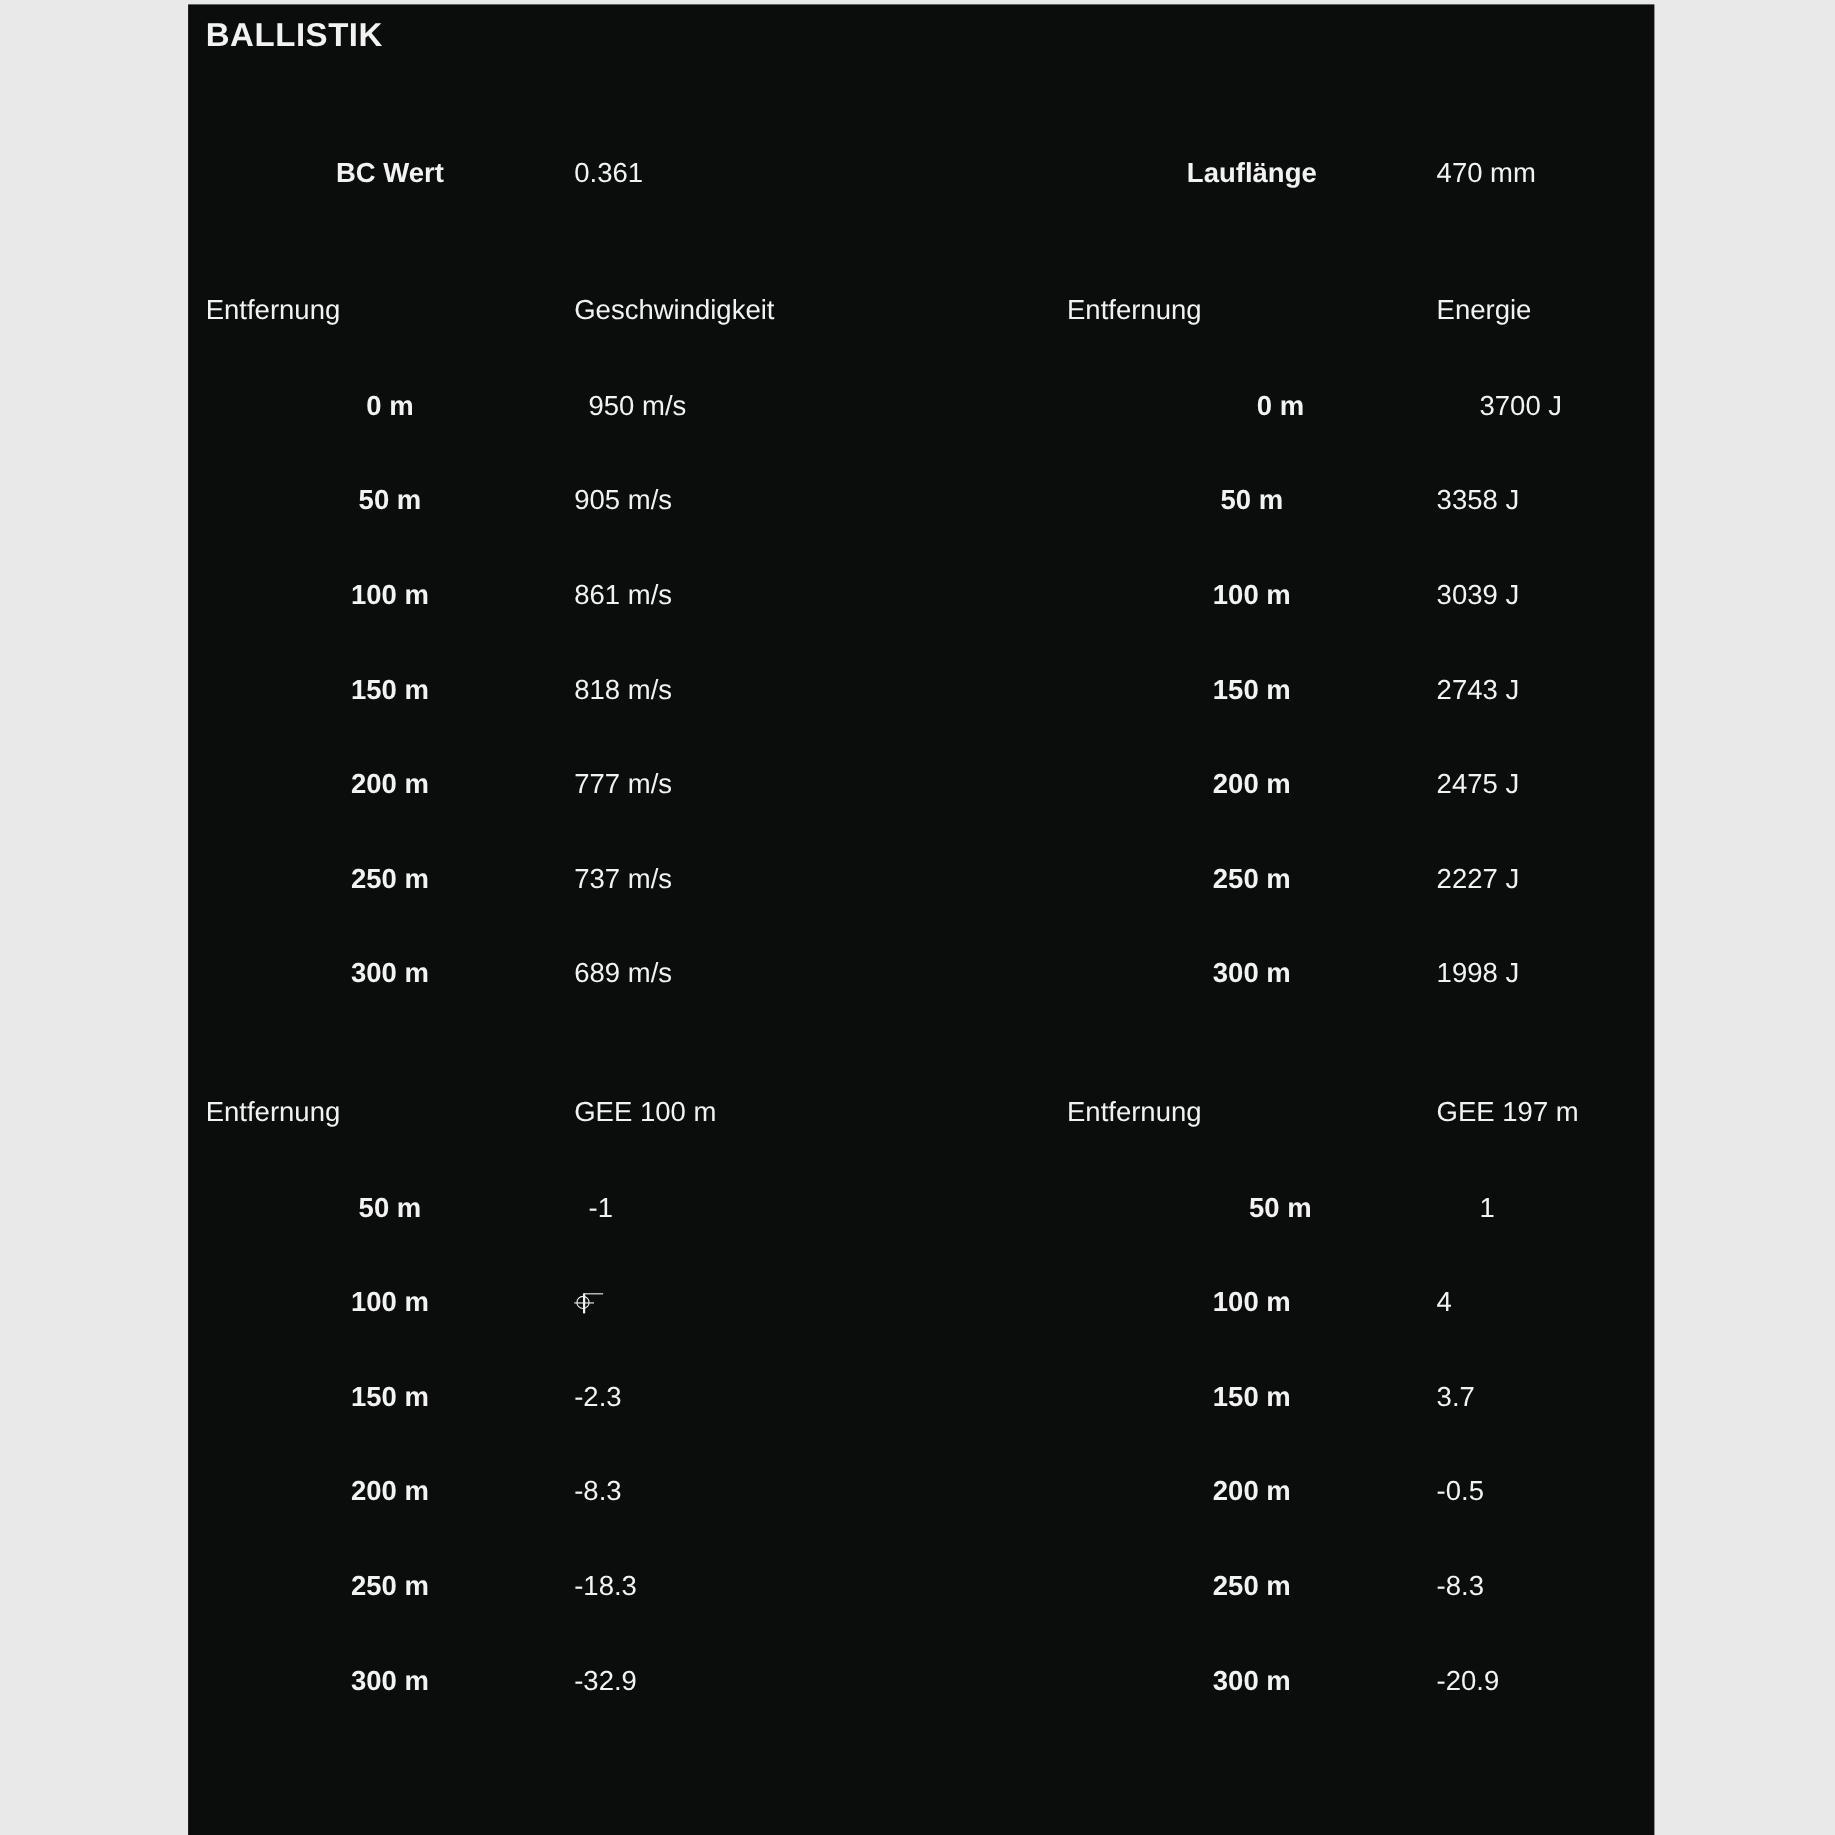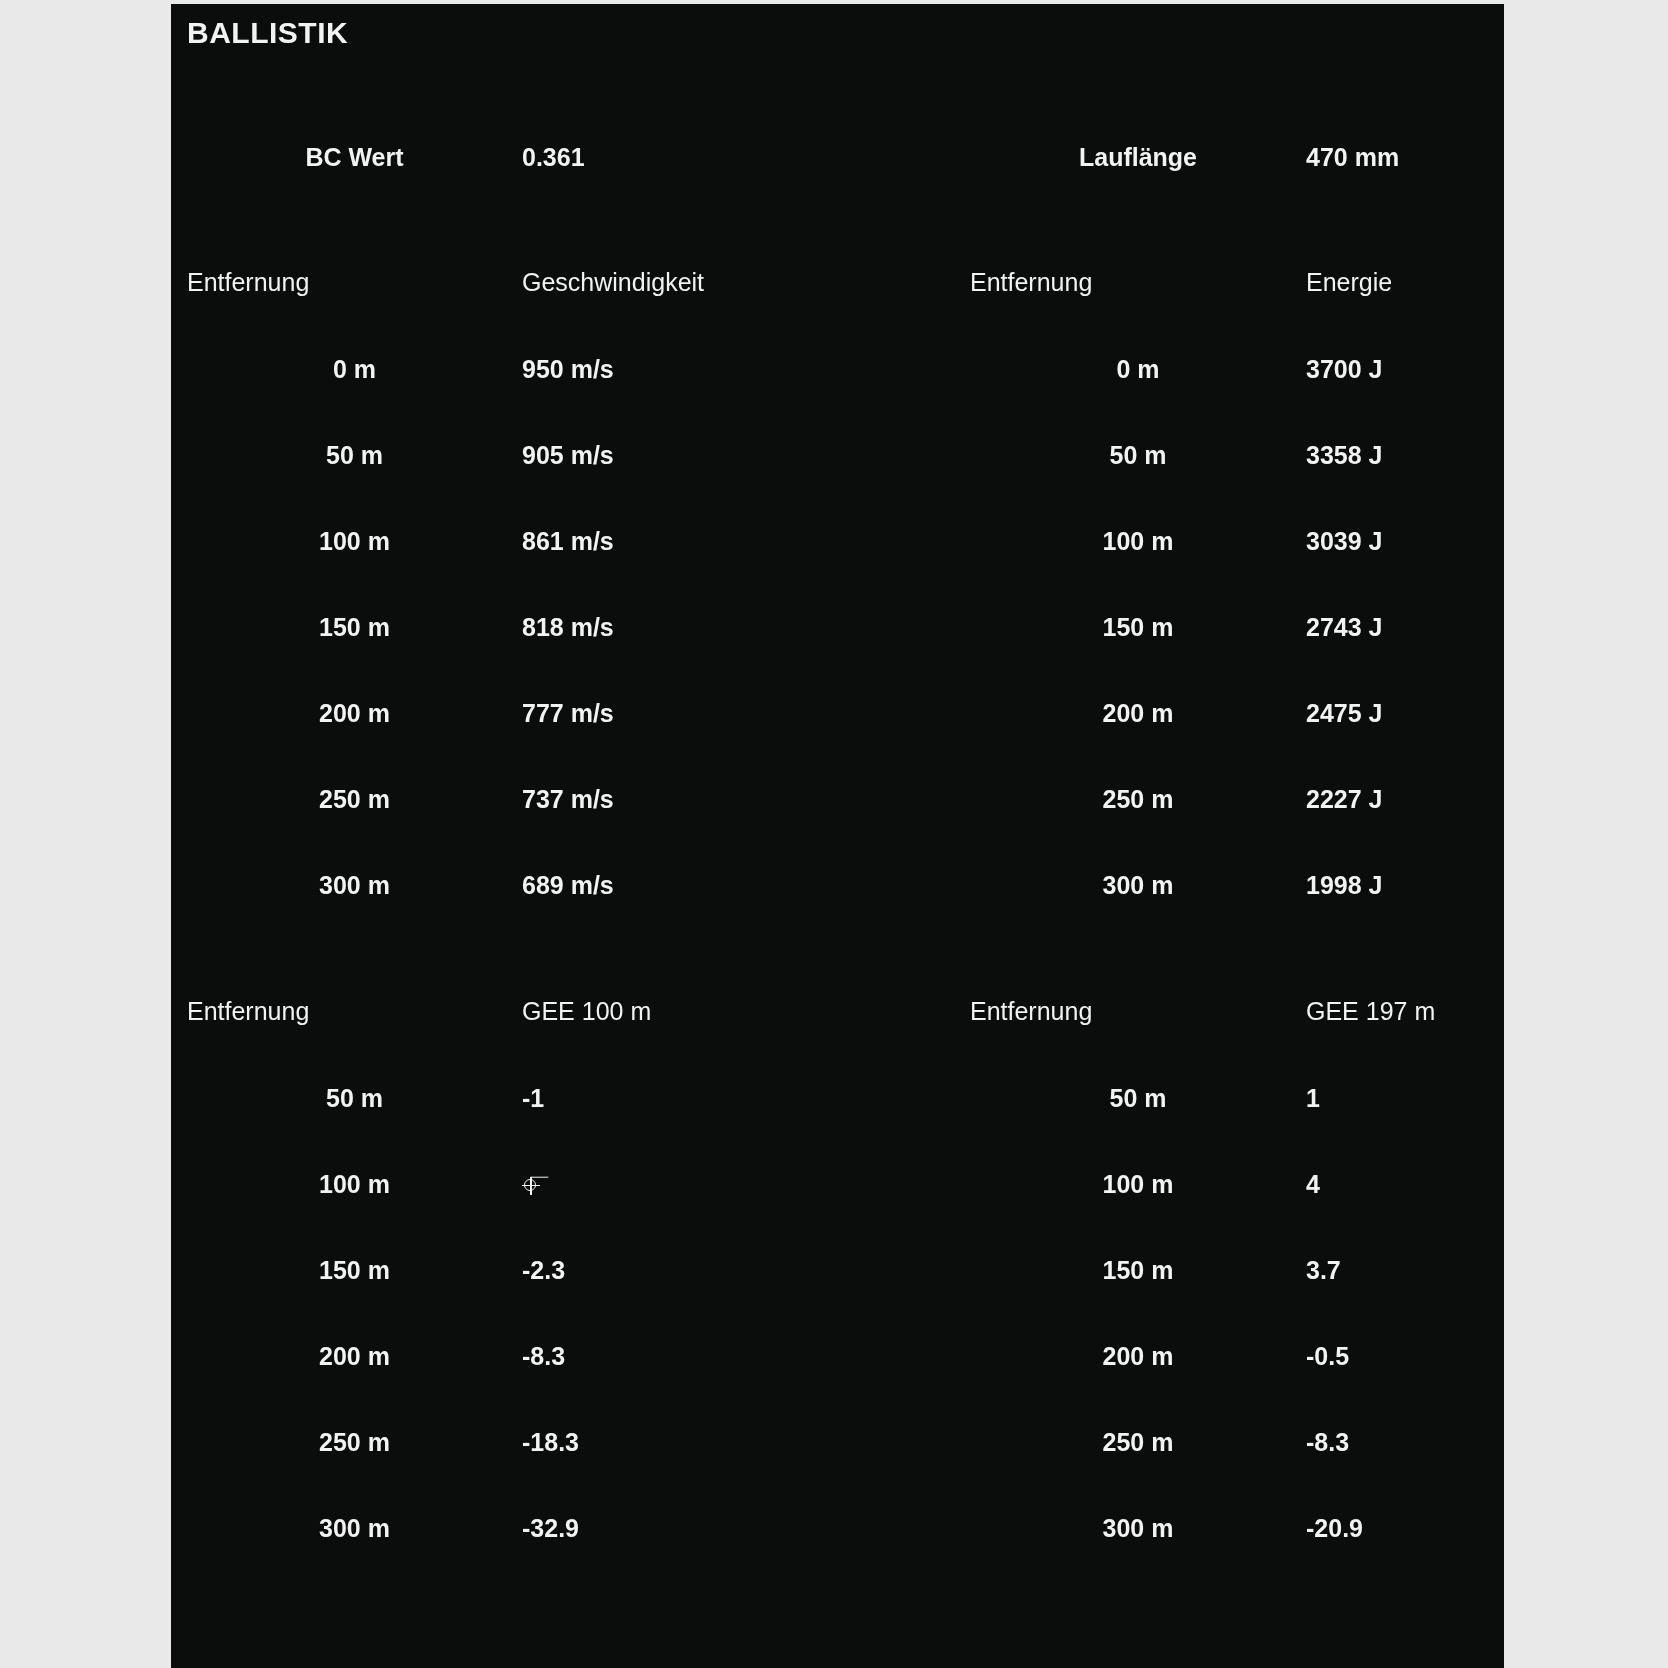--- a/index.html
+++ b/index.html
@@ -45,34 +45,35 @@
     color: #f2f2f2;
     font-size: 25px;
     line-height: 1;
     padding: 0;
   }
   .label {
     font-weight: 700;
     text-align: center;
   }
   .value {
-    font-weight: 700;
+    font-weight: 400;
   }
   .hdr {
     font-weight: 400;
     font-size: 25px;
   }
   .table-head {
     margin-top: 100px;
   }
   .row {
     margin-top: 61px;
   }
   .row-first {
     margin-top: 62px;
+    gap: 13px;
   }
   .block-gap {
     margin-top: 101px;
   }
   .crosshair-icon {
     display: inline-block;
     width: 18px;
     height: 18px;
     position: relative;
     vertical-align: -2px;

